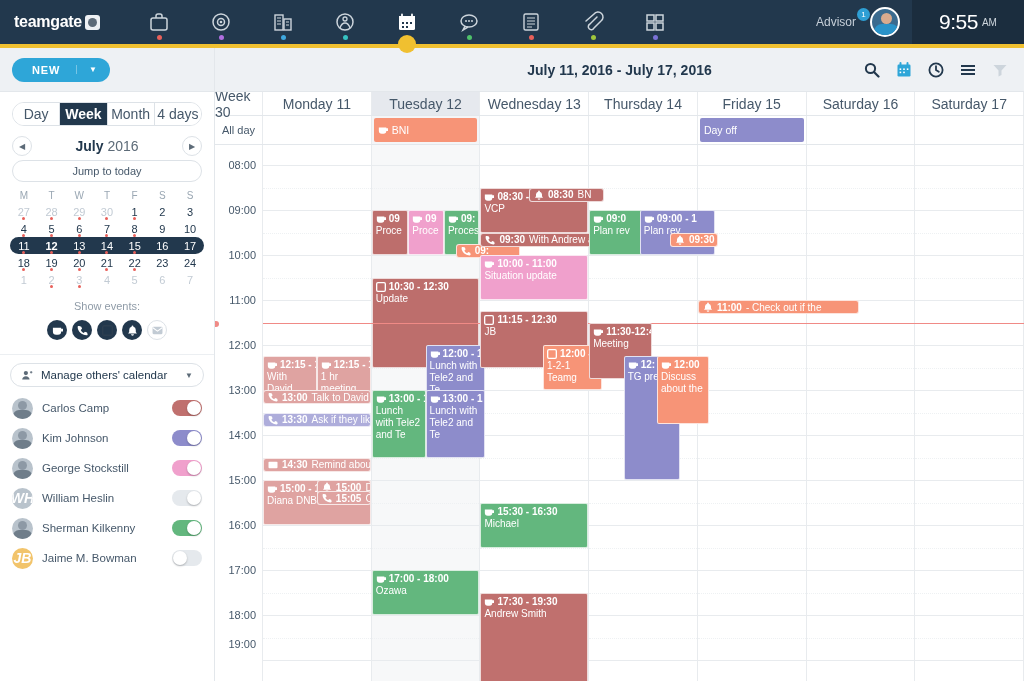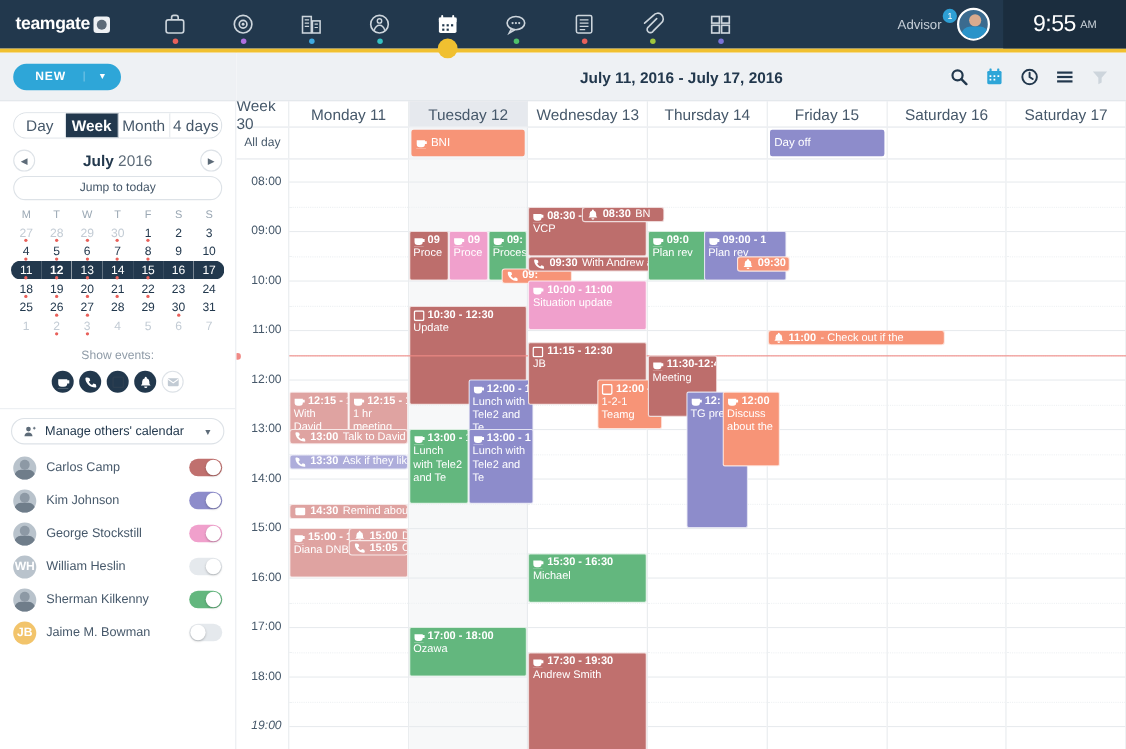--- a/index.html
+++ b/index.html
@@ -105,21 +105,21 @@
      align-items:center; gap:7px; padding:0 10px; cursor:pointer;}
   #managebtn .mlabel{ flex:1; font-size:11.5px; color:#22384d;}
   #managebtn .mcaret{ font-size:8px; color:#5d6b78;}
 
   .userrow{ display:flex; align-items:center; gap:9px; padding:4px 12px; height:30px;}
   .uavatar{ width:21px;height:21px;border-radius:50%; overflow:hidden; position:relative;
      background:#b9c3cc; flex:none;}
   .uavatar .h{position:absolute;left:6px;top:3px;width:9px;height:9px;border-radius:50%;background:#8d99a5;}
   .uavatar .b{position:absolute;left:1px;top:12px;width:19px;height:11px;border-radius:6px 6px 0 0;background:#6f7d8a;}
   .uavatar.initials{ display:flex;align-items:center;justify-content:center; color:#fff;
-     font-size:11px; font-weight:bold;}
+     font-size:14px; font-weight:bold;font-style:italic;}
   .uname{ flex:1; font-size:11.5px; color:#46586a;}
   .toggle{ width:30px;height:16px;border-radius:8px; position:relative; cursor:pointer;
      background:#e5e9ed;}
   .toggle .knob{ position:absolute; top:1px; width:14px;height:14px;border-radius:50%;
      background:#fff; box-shadow:0 1px 2px rgba(0,0,0,.25);}
   .toggle.on .knob{ right:1px;}
   .toggle.off .knob{ left:1px;}
 
   
   #main{ flex:1; display:flex; flex-direction:column; background:#fff;}
@@ -351,29 +351,20 @@
             <tr>
               <td><span>18</span><i class="dot"></i></td>
               <td><span>19</span><i class="dot"></i></td>
               <td><span>20</span><i class="dot"></i></td>
               <td><span>21</span><i class="dot"></i></td>
               <td><span>22</span><i class="dot"></i></td>
               <td><span>23</span></td>
               <td><span>24</span></td>
             </tr>
             <tr>
-              <td><span>25</span></td>
-              <td><span>26</span><i class="dot"></i></td>
-              <td><span>27</span><i class="dot"></i></td>
-              <td><span>28</span></td>
-              <td><span>29</span></td>
-              <td><span>30</span><i class="dot"></i></td>
-              <td><span>31</span></td>
-            </tr>
-            <tr>
               <td class="out"><span>1</span></td>
               <td class="out"><span>2</span><i class="dot"></i></td>
               <td class="out"><span>3</span><i class="dot"></i></td>
               <td class="out"><span>4</span></td>
               <td class="out"><span>5</span></td>
               <td class="out"><span>6</span></td>
               <td class="out"><span>7</span></td>
             </tr>
           </tbody>
       </table>
@@ -566,21 +557,21 @@
           <div class="glabel" style="top: 65px;">09:00</div>
           <div class="glabel" style="top: 110px;">10:00</div>
           <div class="glabel" style="top: 155px;">11:00</div>
           <div class="glabel" style="top: 200px;">12:00</div>
           <div class="glabel" style="top: 245px;">13:00</div>
           <div class="glabel" style="top: 290px;">14:00</div>
           <div class="glabel" style="top: 335px;">15:00</div>
           <div class="glabel" style="top: 380px;">16:00</div>
           <div class="glabel" style="top: 425px;">17:00</div>
           <div class="glabel" style="top: 470px;">18:00</div>
-          <div class="glabel" style="top: 515px; font-style: italic;">19:00</div>
+          <div class="glabel" style="top: 499px;">19:00</div>
         </div>
       <div id="cols">
           <div class="dcol">
             <div class="hline" style="top: 20px;"></div>
             <div class="hline half" style="top: 42.5px;"></div>
             <div class="hline" style="top: 65px;"></div>
             <div class="hline half" style="top: 87.5px;"></div>
             <div class="hline" style="top: 110px;"></div>
             <div class="hline half" style="top: 132.5px;"></div>
             <div class="hline" style="top: 155px;"></div>

